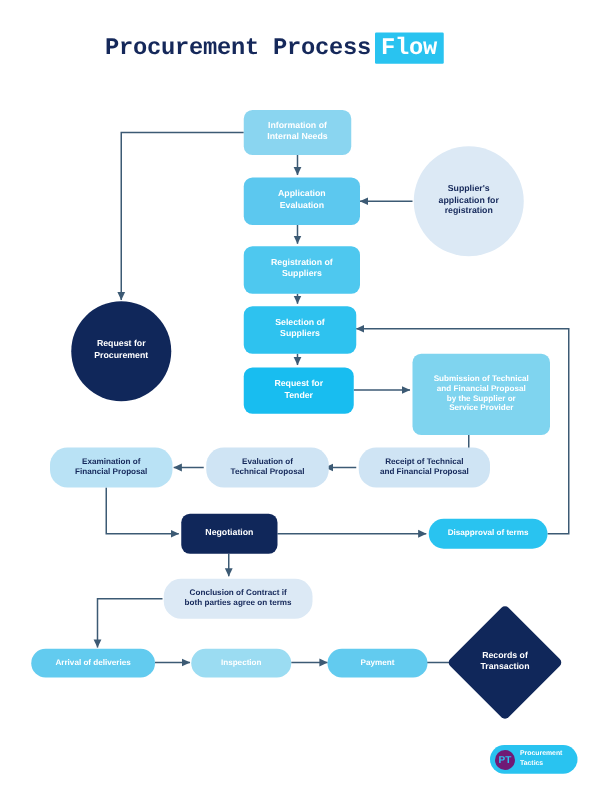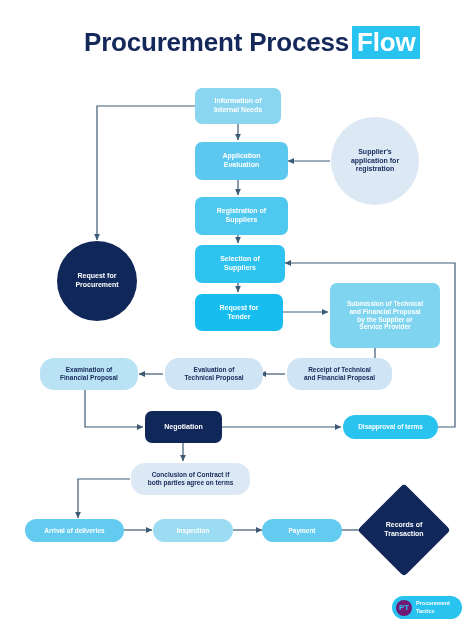--- a/index.html
+++ b/index.html
@@ -6,22 +6,22 @@
   body{
     width:474px;height:628px;background:#ffffff;
     font-family:"Liberation Sans", sans-serif;
     overflow:hidden;position:relative;
   }
   #canvas{position:absolute;left:0;top:0;width:474px;height:628px;}
 
   
   .title{
     position:absolute;left:84px;top:27px;
-    font-size:26px;font-weight:bold;letter-spacing:-0.2px;
-    color:#15285a;white-space:nowrap;
+    font-size:19px;font-weight:bold;letter-spacing:-0.2px;
+    color:#15285a;white-space:nowrap;font-family:Liberation Mono, monospace;
   }
   .title .hl{
     background:#29c3f0;color:#ffffff;
     padding:1px 5px 2px 5px;margin-left:3px;border-radius:1px;
   }
 
   
   svg.wires{position:absolute;left:0;top:0;width:474px;height:628px;pointer-events:none;}
 
   

